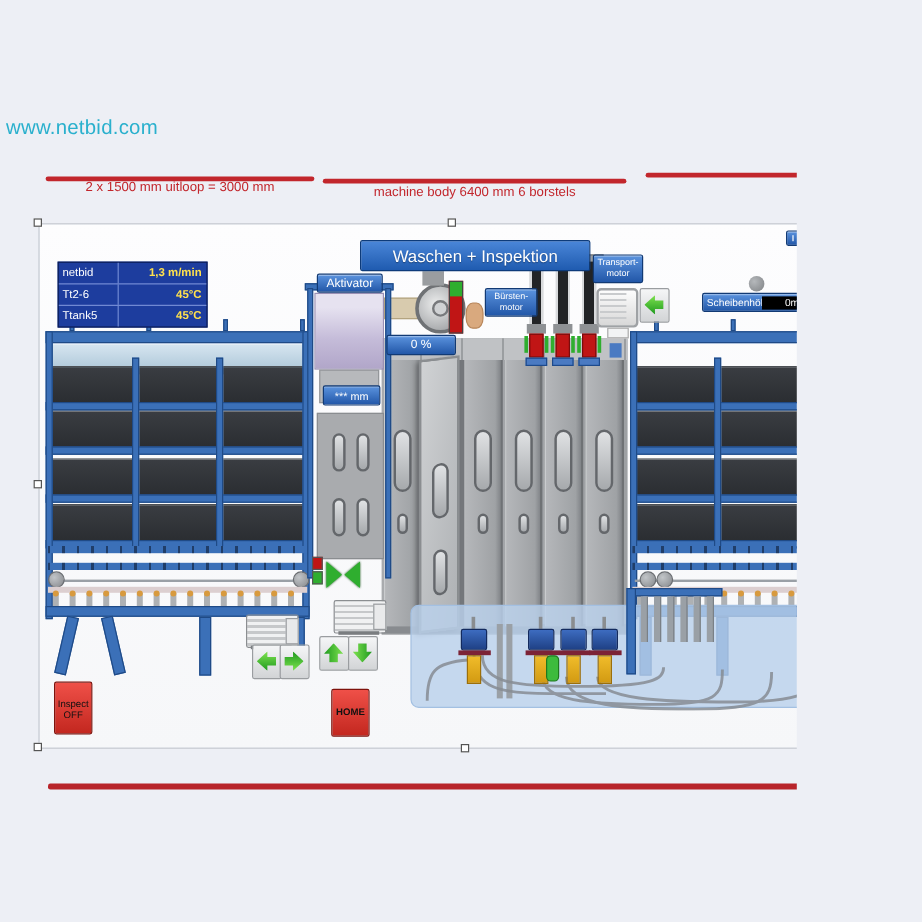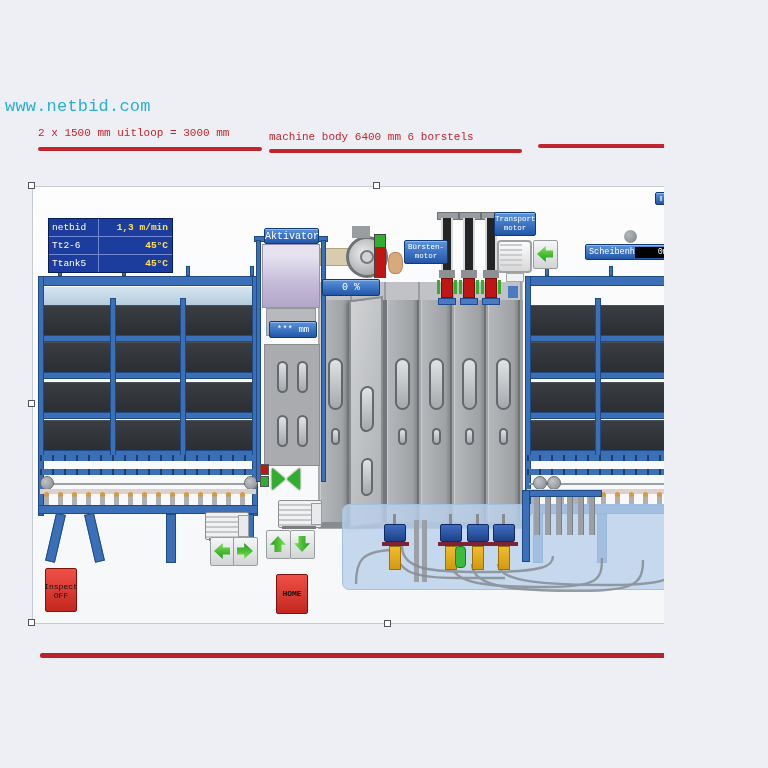--- a/index.html
+++ b/index.html
@@ -1,22 +1,22 @@
 <!DOCTYPE html>
 <html><head>
 <meta charset="utf-8">
 <style>
   html,body{margin:0;padding:0;background:#edeff5;}
   #stage{position:relative;width:664px;height:768px;background:#edeff5;overflow:hidden;
-         font-family:Liberation Mono, monospace;}
+         font-family:Liberation Sans, sans-serif;}
   .canvas{position:absolute;left:32px;top:186px;width:710px;height:438px;
           background:linear-gradient(#fdfdfe,#f6f7f9);
           border:1px solid #c6cad2;border-right:2px solid #4a4e54;box-sizing:border-box;}
   .watermark{position:absolute;left:5px;top:97px;font-size:17px;letter-spacing:.2px;}
-  .dimtext{position:absolute;text-align:left;font-size:11px;}
+  .dimtext{position:absolute;text-align:center;font-size:11px;margin-top:23px;}
   .dimtext.b{font-size:11.5px;}
   .dimline{position:absolute;height:4px;border-radius:2px;}
   .blabel{position:absolute;background:linear-gradient(#5b93de,#2257a8);border:1px solid #123a74;
           color:#fff;text-align:center;border-radius:2px;
           box-shadow:inset 0 1px 0 rgba(255,255,255,.35);box-sizing:border-box;}
   .banner{position:absolute;left:300px;top:200px;width:190px;height:24px;line-height:24px;
           background:linear-gradient(#4a86d8,#1f5bb0);border:1px solid #0d3b7a;border-radius:2px;
           color:#fff;font-size:14px;text-align:center;text-shadow:0 1px 1px rgba(0,0,0,.35);}
   .ptable{position:absolute;left:48px;top:218px;width:123px;background:#1d3d9e;
           border:1px solid #0a1c55;font-size:9.5px;}
@@ -323,20 +323,21 @@
       <div style="position: absolute; left: 467px; top: 524px; width: 22px; height: 18px; background: linear-gradient(rgb(61, 108, 192), rgb(31, 65, 134)); border: 1px solid rgb(19, 42, 94); border-radius: 2px; box-sizing: border-box;"></div>
       <div style="position: absolute; left: 465px; top: 542px; width: 27px; height: 4px; background: rgb(124, 35, 54);"></div>
       <div style="position: absolute; left: 472px; top: 546px; width: 12px; height: 24px; background: linear-gradient(rgb(240, 188, 42), rgb(210, 154, 18)); border: 1px solid rgb(156, 111, 10); box-sizing: border-box;"></div>
       <div style="position: absolute; left: 502px; top: 514px; width: 3px; height: 10px; background: rgb(138, 141, 144);"></div>
       <div style="position: absolute; left: 493px; top: 524px; width: 22px; height: 18px; background: linear-gradient(rgb(61, 108, 192), rgb(31, 65, 134)); border: 1px solid rgb(19, 42, 94); border-radius: 2px; box-sizing: border-box;"></div>
       <div style="position: absolute; left: 491px; top: 542px; width: 27px; height: 4px; background: rgb(124, 35, 54);"></div>
       <div style="position: absolute; left: 498px; top: 546px; width: 12px; height: 24px; background: linear-gradient(rgb(240, 188, 42), rgb(210, 154, 18)); border: 1px solid rgb(156, 111, 10); box-sizing: border-box;"></div>
       <div style="position: absolute; left: 455px; top: 546px; width: 9px; height: 20px; background: rgb(61, 187, 61); border: 1px solid rgb(30, 122, 30); border-radius: 4px;"></div>
     </div>
 
+  <div class="banner">Waschen + Inspektion</div>
 
   <div class="blabel" style="left:655px;top:192px;width:58px;height:13px">
     <div style="position:absolute;left:4px;top:3px;right:4px;bottom:3px;
          background:repeating-linear-gradient(90deg,rgba(255,255,255,.6) 0 2px,transparent 2px 5px);"></div>
     <span></span>
   </div>
 
   <div class="ptable">
     <div class="prow">
       <div class="plabel">netbid</div>

